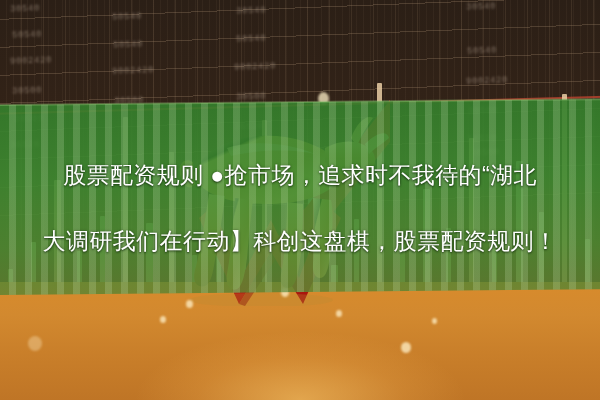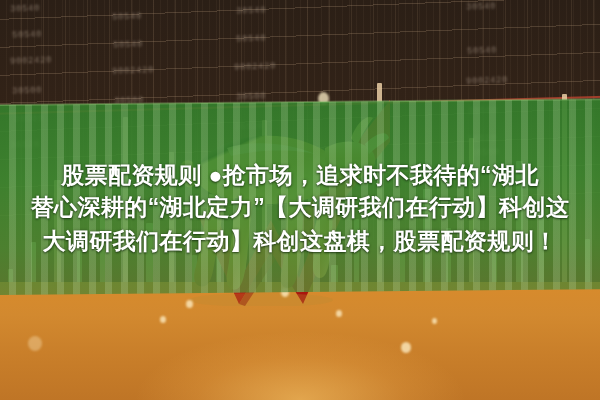--- a/index.html
+++ b/index.html
@@ -119,21 +119,21 @@
   }
 
   
   .caption{
     position:absolute;left:0;top:160px;width:600px;height:120px;
     z-index:40;
   }
   .cap-line{
     position:absolute;left:0;width:600px;
     color:#ffffff;
-    font-weight:bold;
+    font-weight:normal;
     font-size:23px;
     line-height:30px;
     letter-spacing:.4px;
     text-align:center;
     white-space:nowrap;
     text-shadow:0 1px 2px rgba(20,45,15,.75), 0 0 3px rgba(0,0,0,.35);
   }
   .cap-line.l1{top:0px;}
   .cap-line.l2{top:32px;}
   .cap-line.l3{top:66px;}
@@ -277,17 +277,16 @@
   <div class="spark" style="left:336px;top:310px;width:6px;height:7px;"></div>
   <div class="spark" style="left:432px;top:318px;width:5px;height:6px;"></div>
   <div class="spark" style="left:28px;top:336px;width:14px;height:15px;opacity:.45"></div>
 
   <div class="green-band"></div>
   <div class="green-stripes"></div>
   <div class="band-top-edge"></div>
 
   <div class="caption">
     <div class="cap-line l1">股票配资规则  ●抢市场，追求时不我待的“湖北</div>
-    <div class="cap-line l2">替心深耕的“湖北定力”【大调研我们在行动】科创这</div>
     <div class="cap-line l3">大调研我们在行动】科创这盘棋，股票配资规则！</div>
   </div>
 
 </div>
 
 </body></html>

